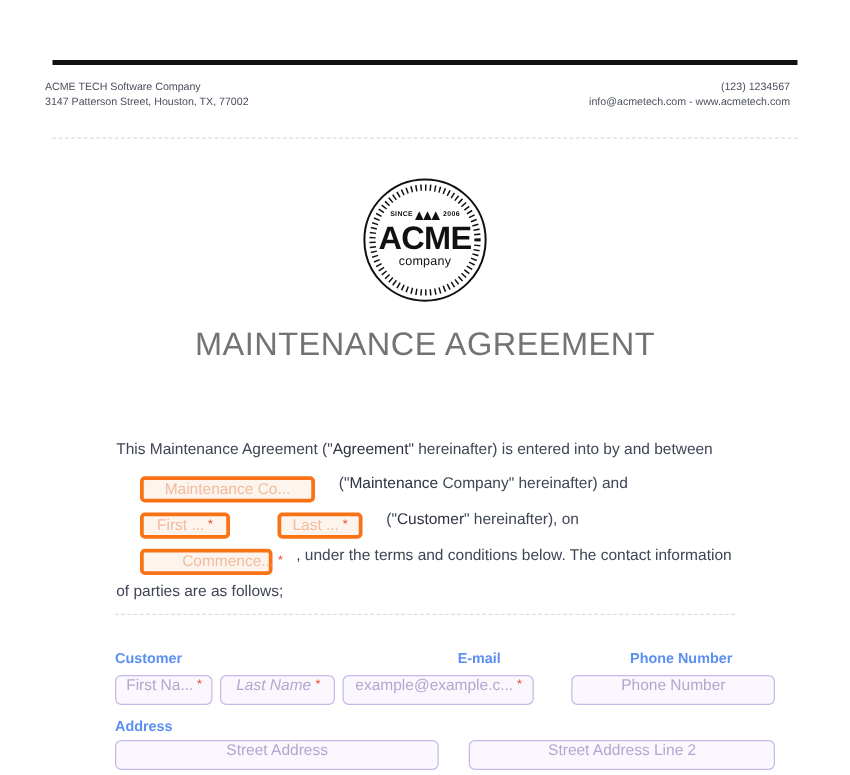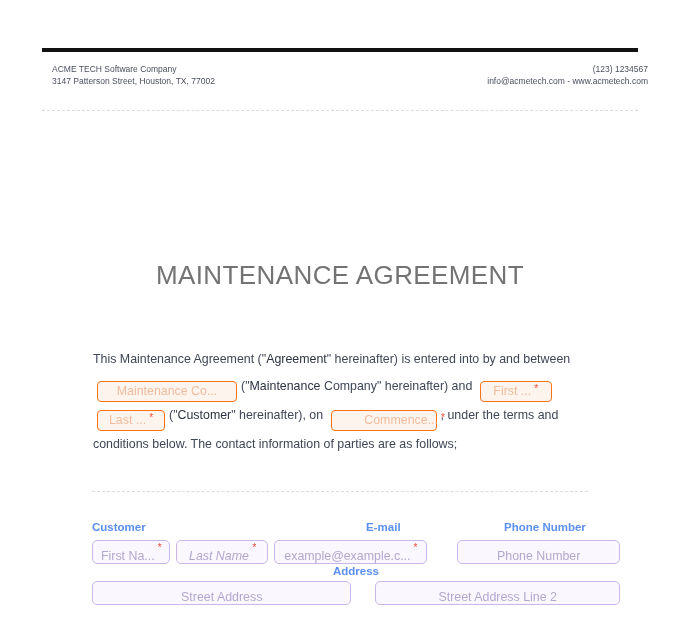--- a/index.html
+++ b/index.html
@@ -29,21 +29,21 @@
     left: 42px;
     top: 48px;
     width: 596px;
     height: 4px;
     background: #111111;
   }
 
   
   .letterhead {
     position: absolute;
-    left: 52px;
+    left: 36px;
     top: 64px;
     width: 596px;
     display: flex;
     justify-content: space-between;
     align-items: flex-start;
   }
   .lh-left, .lh-right {
     font-size: 8.5px;
     line-height: 11.5px;
     color: #4a4f5e;
@@ -144,29 +144,29 @@
   }
   .para b { font-weight: normal; color: #2d3342; }
 
   
   .ifield {
     display: inline-flex;
     align-items: center;
     justify-content: center;
     gap: 3px;
     box-sizing: border-box;
-    border: 1px solid #f97316;
+    border: 3px solid #f97316;
     border-radius: 4px;
     background: #fdf4ee;
     color: #f0bc9d;
     font-size: 12.4px;
     height: 21px;
     padding: 0 6px;
     vertical-align: -5px;
-    margin: 0 4px;
+    margin: 0 19px;
     white-space: nowrap;
   }
   .ifield .req {
     color: #ef4b33;
     font-size: 10px;
     line-height: 8px;
     align-self: flex-start;
     margin-top: 3px;
   }
   .ifield-maint { width: 140px; }
@@ -206,40 +206,40 @@
 
   .pinput {
     box-sizing: border-box;
     height: 24px;
     border: 1px solid #c9b7ea;
     border-radius: 5px;
     background: #faf8fe;
     color: #b3a7cf;
     font-size: 12.4px;
     display: flex;
-    align-items: flex-end;
+    align-items: flex-start;
     justify-content: center;
     gap: 3px;
     white-space: nowrap;
     overflow: hidden;
   }
   .pinput .req {
     color: #ef4b33;
     font-size: 10px;
     line-height: 8px;
     align-self: flex-start;
     margin-top: 3px;
   }
   .in-first  { width: 82px; }
   .in-last   { width: 96px; font-style: italic; }
   .in-email  { width: 160px; }
   .in-phone  { width: 170px; margin-left: 24px; }
 
   .lbl-address {
-    text-align: center;
+    margin-top: 11px;
   }
   .row-inputs-2 {
     margin-top: 3px;
     gap: 24px;
   }
   .in-street1 { width: 262px; }
   .in-street2 { width: 247px; }
 </style>
 </head>
 <body>
@@ -254,20 +254,42 @@
       <div>3147 Patterson Street, Houston, TX, 77002</div>
     </div>
     <div class="lh-right">
       <div>(123) 1234567</div>
       <div>info@acmetech.com - www.acmetech.com</div>
     </div>
   </div>
 
   <div class="dash-rule dash-top"></div>
 
+  <div class="logo-wrap">
+    <div class="badge">
+      <svg width="100" height="100" viewBox="0 0 100 100">
+        <circle cx="50" cy="50" r="48.5" fill="none" stroke="#111111" stroke-width="1.6"></circle>
+        <circle cx="50" cy="50" r="42" fill="none" stroke="#111111" stroke-width="5" stroke-dasharray="1.2 2.6"></circle>
+        <circle cx="50" cy="50" r="38" fill="none" stroke="#ffffff" stroke-width="1"></circle>
+      </svg>
+      <div class="badge-text">
+        <div class="badge-since">
+          <span>SINCE</span>
+          <svg class="mtns" width="20" height="7" viewBox="0 0 20 7">
+            <path d="M0 7 L3.4 0 L6.8 7 Z" fill="#111111"></path>
+            <path d="M6.6 7 L10 0 L13.4 7 Z" fill="#111111"></path>
+            <path d="M13.2 7 L16.6 0 L20 7 Z" fill="#111111"></path>
+          </svg>
+          <span>2006</span>
+        </div>
+        <div class="badge-acme">ACME</div>
+        <div class="badge-company">company</div>
+      </div>
+    </div>
+  </div>
 
   <div class="doc-title">MAINTENANCE AGREEMENT</div>
 
   <div class="para">
     <span>This Maintenance Agreement ("</span><b>Agreement</b><span>" hereinafter) is entered into by and between</span>
     <span class="ifield ifield-maint">
         <span>Maintenance Co...</span>
       </span><span>("</span><b>Maintenance</b><span> Company" hereinafter) and</span>
     <span class="ifield ifield-first">
         <span>First ...</span>

